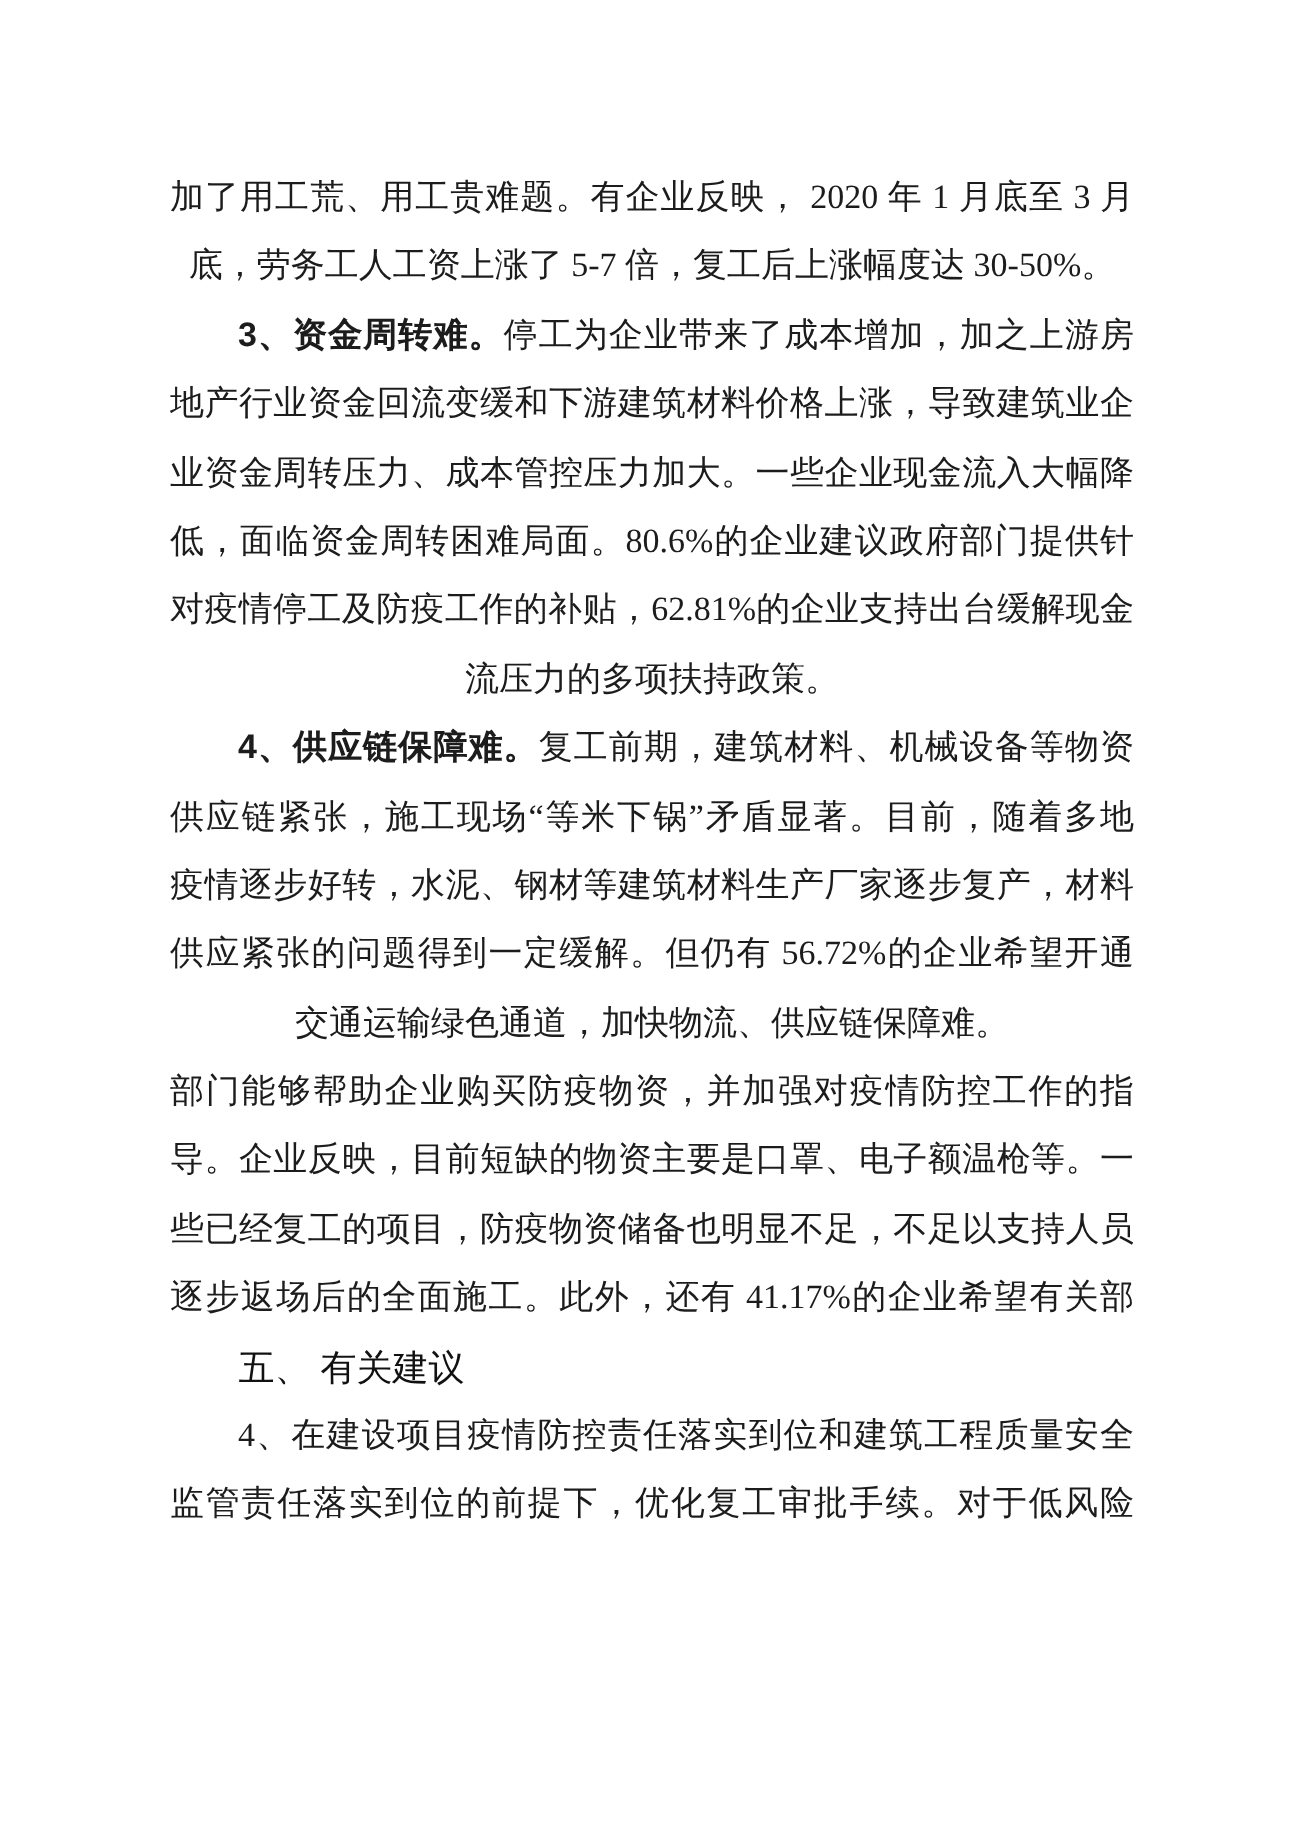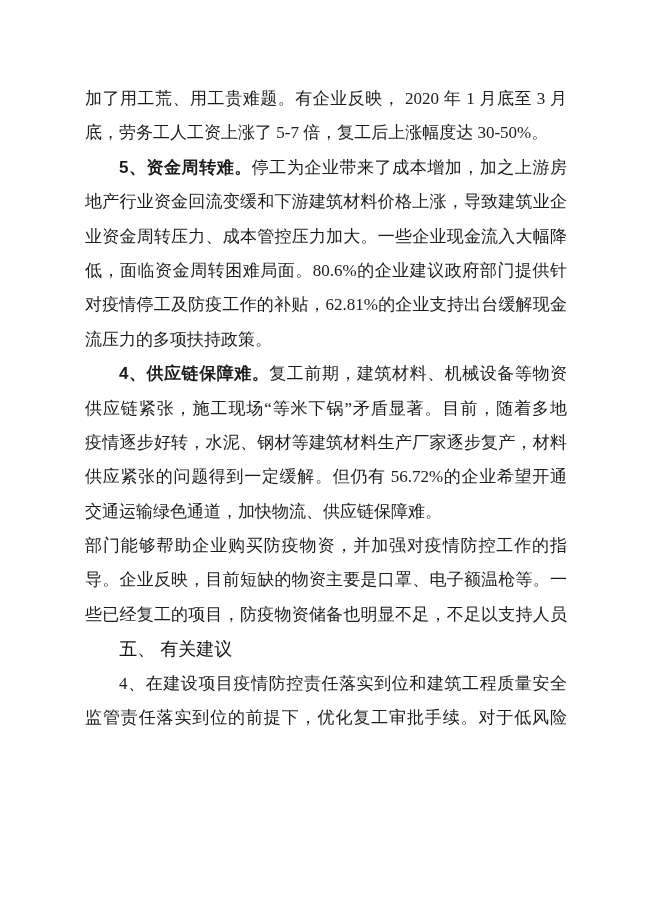--- a/index.html
+++ b/index.html
@@ -25,20 +25,21 @@
   .paragraph {
     margin: 0;
     padding: 0;
   }
   .line {
     height: 34.4px;
     line-height: 34.4px;
     font-size: 17px;
     white-space: normal;
     overflow: hidden;
+    text-align: center;
   }
   .line.fill {
     text-align: justify;
     text-align-last: justify;
     
     text-justify: inter-character;
   }
   .line.indent {
     text-indent: 2em;
   }
@@ -72,38 +73,39 @@
 </head>
 <body>
 
 <div class="page">
   <div class="content" id="doc-content">
       <div class="paragraph">
         <div class="line fill"><span class="seg">加了用工荒、用工贵难题。有企业反映， 2020 年 1 月底至 3 月</span></div>
         <div class="line"><span class="seg">底，劳务工人工资上涨了 5-7 倍，复工后上涨幅度达 30-50%。</span></div>
       </div>
       <div class="paragraph">
-        <div class="line fill indent"><span class="seg b">5、资金周转难。</span><span class="seg">停工为企业带来了成本增加，加之上游房</span></div>
+        <div class="line fill indent"><span class="seg b">3、资金周转难。</span><span class="seg">停工为企业带来了成本增加，加之上游房</span></div>
         <div class="line fill"><span class="seg">地产行业资金回流变缓和下游建筑材料价格上涨，导致建筑业企</span></div>
         <div class="line fill"><span class="seg">业资金周转压力、成本管控压力加大。一些企业现金流入大幅降</span></div>
         <div class="line fill"><span class="seg">低，面临资金周转困难局面。80.6%的企业建议政府部门提供针</span></div>
         <div class="line fill"><span class="seg">对疫情停工及防疫工作的补贴，62.81%的企业支持出台缓解现金</span></div>
         <div class="line"><span class="seg">流压力的多项扶持政策。</span></div>
       </div>
       <div class="paragraph">
         <div class="line fill indent"><span class="seg b">4、供应链保障难。</span><span class="seg">复工前期，建筑材料、机械设备等物资</span></div>
         <div class="line fill"><span class="seg">供应链紧张，施工现场“等米下锅”矛盾显著。目前，随着多地</span></div>
         <div class="line fill"><span class="seg">疫情逐步好转，水泥、钢材等建筑材料生产厂家逐步复产，材料</span></div>
         <div class="line fill"><span class="seg">供应紧张的问题得到一定缓解。但仍有 56.72%的企业希望开通</span></div>
         <div class="line"><span class="seg">交通运输绿色通道，加快物流、供应链保障难。</span></div>
       </div>
       <div class="paragraph">
         <div class="line fill"><span class="seg">部门能够帮助企业购买防疫物资，并加强对疫情防控工作的指</span></div>
         <div class="line fill"><span class="seg">导。企业反映，目前短缺的物资主要是口罩、电子额温枪等。一</span></div>
         <div class="line fill"><span class="seg">些已经复工的项目，防疫物资储备也明显不足，不足以支持人员</span></div>
+        <div class="line fill"><span class="seg">逐步返场后的全面施工。此外，还有 41.17%的企业希望有关部</span></div>
       </div>
       <div class="heading">五、 有关建议</div>
       <div class="paragraph">
         <div class="line fill indent"><span class="seg">4、在建设项目疫情防控责任落实到位和建筑工程质量安全</span></div>
         <div class="line fill"><span class="seg">监管责任落实到位的前提下，优化复工审批手续。对于低风险区，</span></div>
       </div>
     </div>
   <div class="page-number">9</div>
 </div>
 

